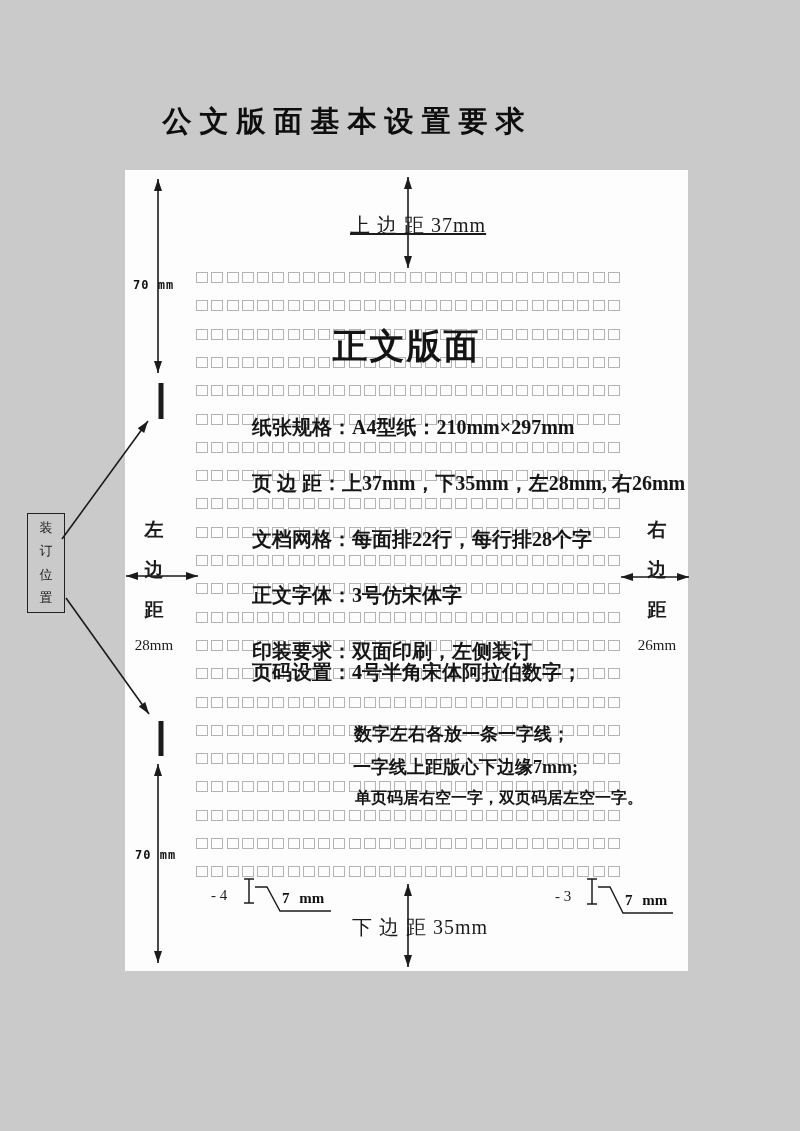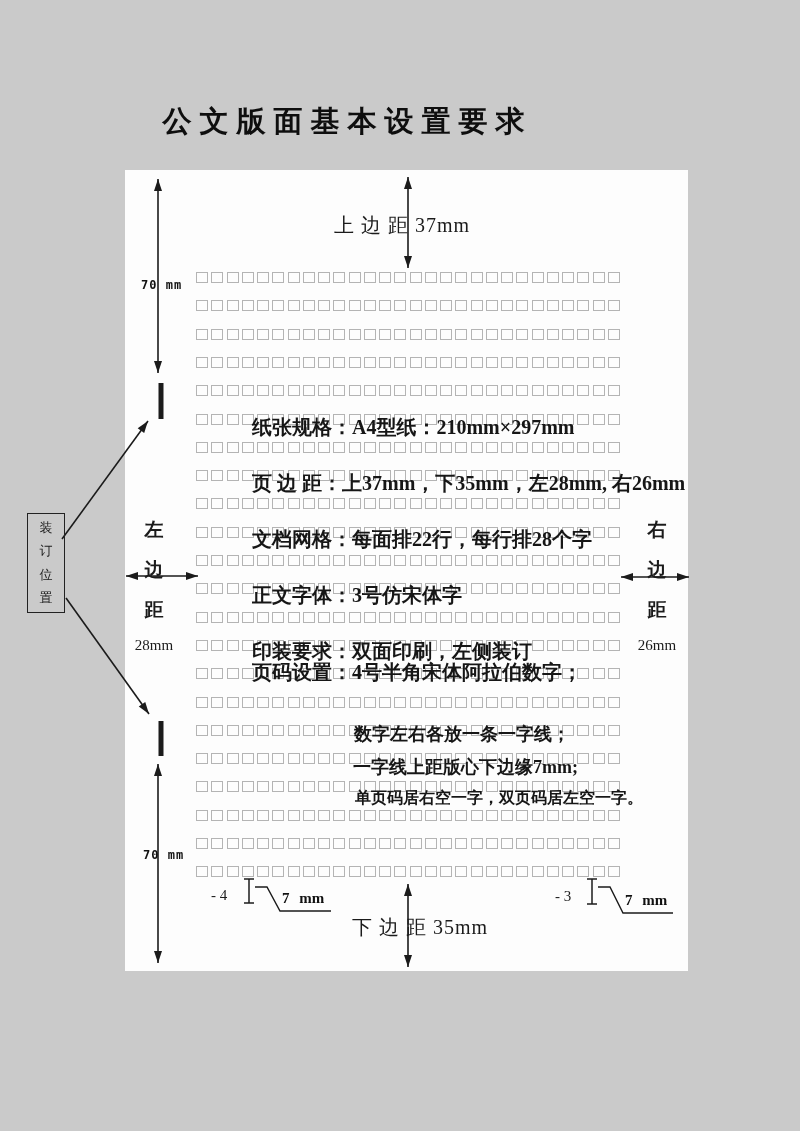--- a/index.html
+++ b/index.html
@@ -31,21 +31,21 @@
   .spec-line.mid{font-size:18px;}
   .spec-line.small{font-size:16px;}
   .v-label{
     position:absolute;width:36px;display:flex;flex-direction:column;align-items:center;
     gap:14px;font-size:19px;font-weight:bold;color:#1b1b1b;
   }
   .v-label .vval{font-size:15px;font-weight:normal;}
   .dim-label{position:absolute;font-size:20px;white-space:nowrap;letter-spacing:1px;color:#1b1b1b;}
   .len-label{
     position:absolute;font-size:12px;font-weight:bold;white-space:nowrap;
-    font-family:"DejaVu Sans Mono","Liberation Mono",monospace;letter-spacing:1px;color:#111;margin-left:8px;
+    font-family:"DejaVu Sans Mono","Liberation Mono",monospace;letter-spacing:1px;color:#111;
   }
   .binding-box{
     position:absolute;left:27px;top:513px;width:38px;height:100px;border:1px solid #222;
     display:flex;flex-direction:column;align-items:center;justify-content:space-evenly;
     font-size:13px;color:#1b1b1b;box-sizing:border-box;
   }
   .pageno{position:absolute;font-size:15px;white-space:nowrap;color:#1b1b1b;}
   .mm7{position:absolute;font-size:15px;font-weight:bold;white-space:nowrap;word-spacing:6px;color:#111;}
   .overlay{position:absolute;left:0;top:0;pointer-events:none;}
 </style>
@@ -712,20 +712,21 @@
           <span class="sq"></span>
           <span class="sq"></span>
           <span class="sq"></span>
           <span class="sq"></span>
           <span class="sq"></span>
           <span class="sq"></span>
           <span class="sq"></span>
           <span class="sq"></span>
         </div>
       </div>
+    <div class="body-heading">正文版面</div>
     <div id="spec-lines">
         <div class="spec-line" style="top: 244px; left: 89px;">纸张规格：A4型纸：210mm×297mm</div>
         <div class="spec-line" style="top: 300px; left: 89px;">页 边 距：上37mm，下35mm，左28mm, 右26mm</div>
         <div class="spec-line" style="top: 356px; left: 89px;">文档网格：每面排22行，每行排28个字</div>
         <div class="spec-line" style="top: 412px; left: 89px;">正文字体：3号仿宋体字</div>
         <div class="spec-line" style="top: 468px; left: 89px;">印装要求：双面印刷，左侧装订</div>
         <div class="spec-line" style="top: 489px; left: 89px; text-align: right;">页码设置：4号半角宋体阿拉伯数字；</div>
         <div class="spec-line mid" style="top: 552px; left: 191px; text-align: center;">数字左右各放一条一字线；</div>
         <div class="spec-line mid" style="top: 585px; left: 190px;">一字线上距版心下边缘7mm;</div>
         <div class="spec-line small" style="top: 618px; left: 192px;">单页码居右空一字，双页码居左空一字。</div>
@@ -760,21 +761,21 @@
       <line x1="249" y1="879" x2="249" y2="903" stroke="#1b1b1b" stroke-width="1.5"></line>
       <line x1="244" y1="879" x2="254" y2="879" stroke="#1b1b1b" stroke-width="1.5"></line>
       <line x1="244" y1="903" x2="254" y2="903" stroke="#1b1b1b" stroke-width="1.5"></line>
       <line x1="592" y1="879" x2="592" y2="904" stroke="#1b1b1b" stroke-width="1.5"></line>
       <line x1="587" y1="879" x2="597" y2="879" stroke="#1b1b1b" stroke-width="1.5"></line>
       <line x1="587" y1="904" x2="597" y2="904" stroke="#1b1b1b" stroke-width="1.5"></line>
       <polyline points="255,887 267,887 280,911 331,911" fill="none" stroke="#1b1b1b" stroke-width="1.4"></polyline>
       <polyline points="598,887 610,887 623,913 673,913" fill="none" stroke="#1b1b1b" stroke-width="1.4"></polyline>
     </svg>
 
-  <div class="dim-label" style="left:334px;top:212px;">上 边 距 37mm</div>
+  <div class="dim-label" style="left:350px;top:212px;text-decoration:underline;">上 边 距 37mm</div>
   <div class="dim-label" style="left:352px;top:914px;">下 边 距 35mm</div>
 
   <div class="len-label" style="left:133px;top:278px;">70 mm</div>
   <div class="len-label" style="left:135px;top:848px;">70 mm</div>
 
   <div class="v-label" id="left-margin-label" style="left:136px;top:517px;">
       <span class="vchar">左</span>
       <span class="vchar">边</span>
       <span class="vchar">距</span>
       <span class="vval">28mm</span>

